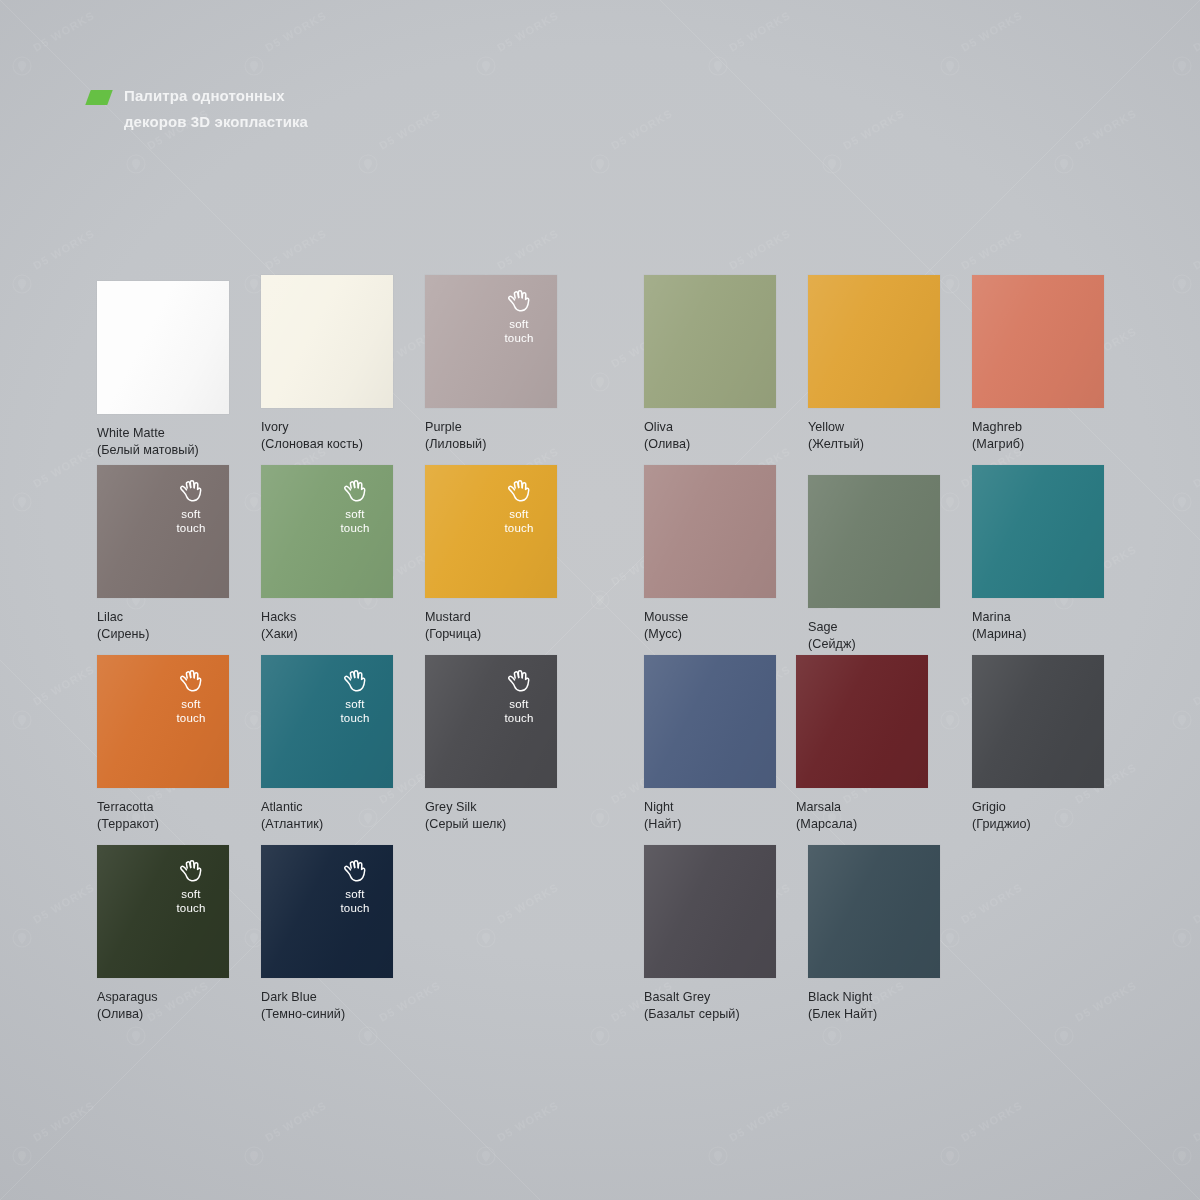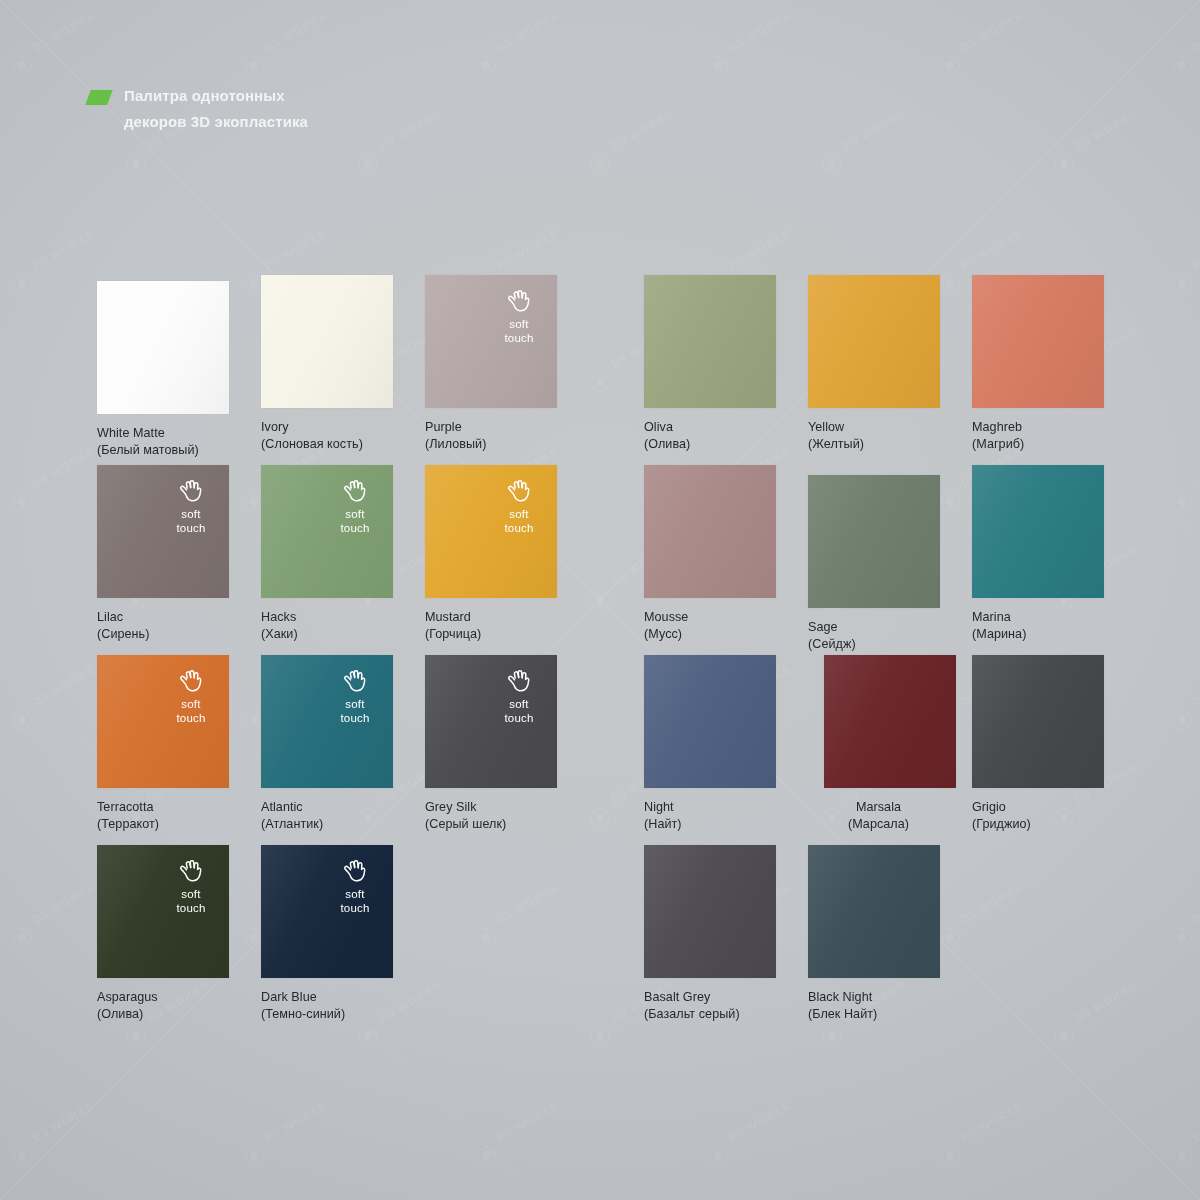--- a/index.html
+++ b/index.html
@@ -399,21 +399,21 @@
         </div>
         <div class="swatch-cell" style="left: 0px; top: 380px;">
           <div class="chip" style="background: rgb(78, 95, 128);">
             <div class="chip-sheen"></div>
           </div>
           <div class="labels">
             <div class="label-en">Night</div>
             <div class="label-ru">(Найт)</div>
           </div>
         </div>
-        <div class="swatch-cell" style="left: 180px; top: 380px; text-align: center;">
+        <div class="swatch-cell" style="left: 152px; top: 380px;">
           <div class="chip" style="background: rgb(106, 36, 41);">
             <div class="chip-sheen"></div>
           </div>
           <div class="labels">
             <div class="label-en">Marsala</div>
             <div class="label-ru">(Марсала)</div>
           </div>
         </div>
         <div class="swatch-cell" style="left: 328px; top: 380px;">
           <div class="chip" style="background: rgb(69, 71, 75);">

